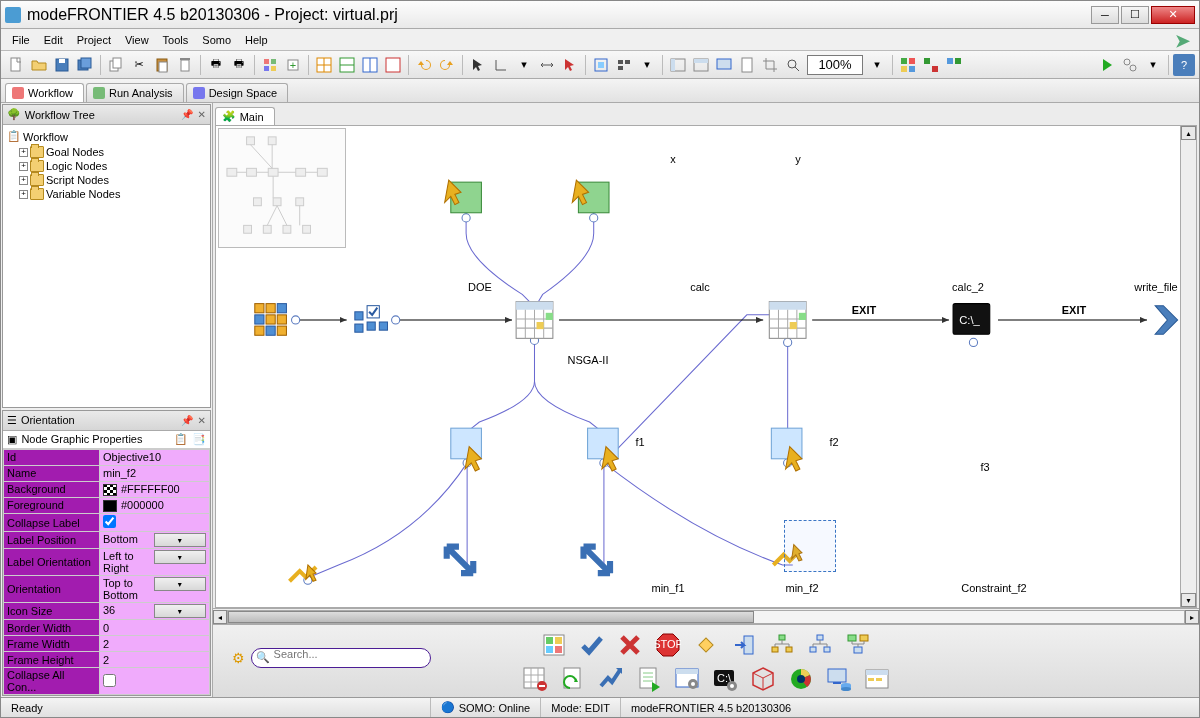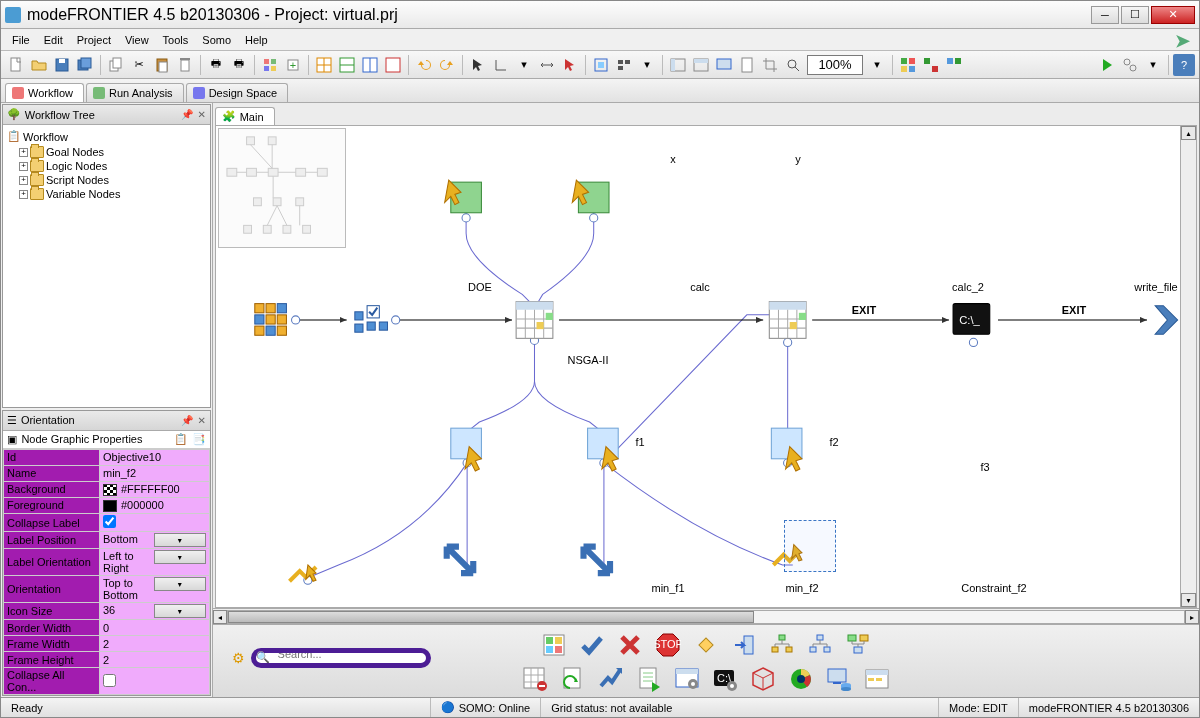--- a/index.html
+++ b/index.html
@@ -65,21 +65,21 @@
 .hscroll .thumb { position:absolute; left:0; top:0; bottom:0; width:55%; background:linear-gradient(#ddd,#bbb); border:1px solid #888; }
 .hscroll .arr { width:14px; height:14px; border:1px solid #888; background:#e8e8e8; display:flex; align-items:center; justify-content:center; font-size:8px; position:absolute; top:1px;}
 .hscroll .arr.l{left:0}.hscroll .arr.r{right:0}
 .vscroll { position:absolute; right:0; top:0; bottom:0; width:16px; background:#eee; border-left:1px solid #aaa;}
 .vscroll .arr { height:14px; border:1px solid #888; background:#e8e8e8; display:flex; align-items:center; justify-content:center; font-size:8px; }
 
 .bottom-toolbars { padding:6px 0 4px; background:linear-gradient(#f0f0f0,#dcdcdc); display:flex; flex-direction:column; align-items:center; gap:6px; border-top:1px solid #aaa;}
 .bt-row { display:flex; gap:8px; align-items:center; }
 .bigbtn { width:30px; height:28px; display:flex; align-items:center; justify-content:center; }
 .search-row { display:flex; gap:6px; align-items:center; padding:2px 6px; }
-.search-row input { width:180px; height:20px; border:5px solid #4c1d95; border-radius:10px; padding:0 8px 8px 22px; background:#fff; }
+.search-row input { width:180px; height:20px; border:1px solid #4c1d95; border-radius:10px; padding:0 8px 8px 22px; background:#fff; }
 .search-row .gear { font-size:14px; color:#d90; }
 .search-row { position:absolute; left:226px; bottom:48px; }
 
 .status { height:20px; border-top:1px solid #999; background:linear-gradient(#f4f4f4,#e0e0e0); display:flex; align-items:center; font-size:11px; }
 .status .cell { padding:0 10px; border-right:1px solid #bbb; height:100%; display:flex; align-items:center; gap:4px;}
 .status .cell:first-child { flex:0 0 430px; }
 .status .grow { flex:1; }
 
 .ic-folder { width:14px; height:12px; background:#f3cf72; border:1px solid #b58a1e; border-radius:1px; position:relative; }
 .ic-folder::before { content:""; position:absolute; top:-3px; left:0; width:6px; height:3px; background:#f3cf72; border:1px solid #b58a1e; border-bottom:none;}
@@ -826,16 +826,15 @@
     </div>
   </div>
 </div>
 
 <div class="status">
   <div class="cell">Ready</div>
   <div class="cell">
       <span>🔵</span>
       <span>SOMO: Online</span>
     </div>
-  <div class="cell grow">Grid status: not available</div>
   <div class="cell">Mode: EDIT</div>
   <div class="cell" style="border-right:none">modeFRONTIER 4.5 b20130306</div>
 </div>
 
 </body></html>

